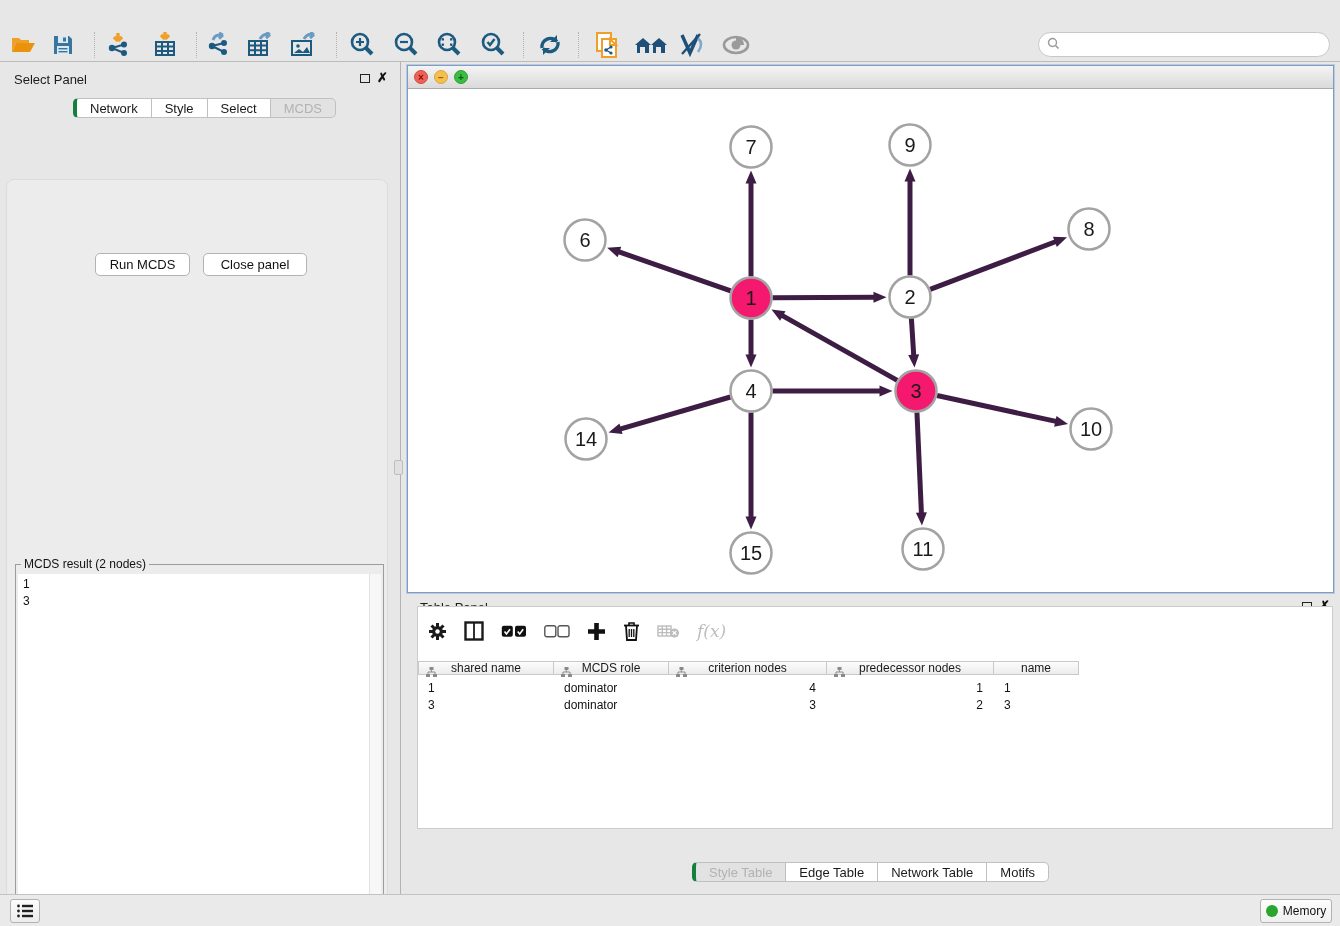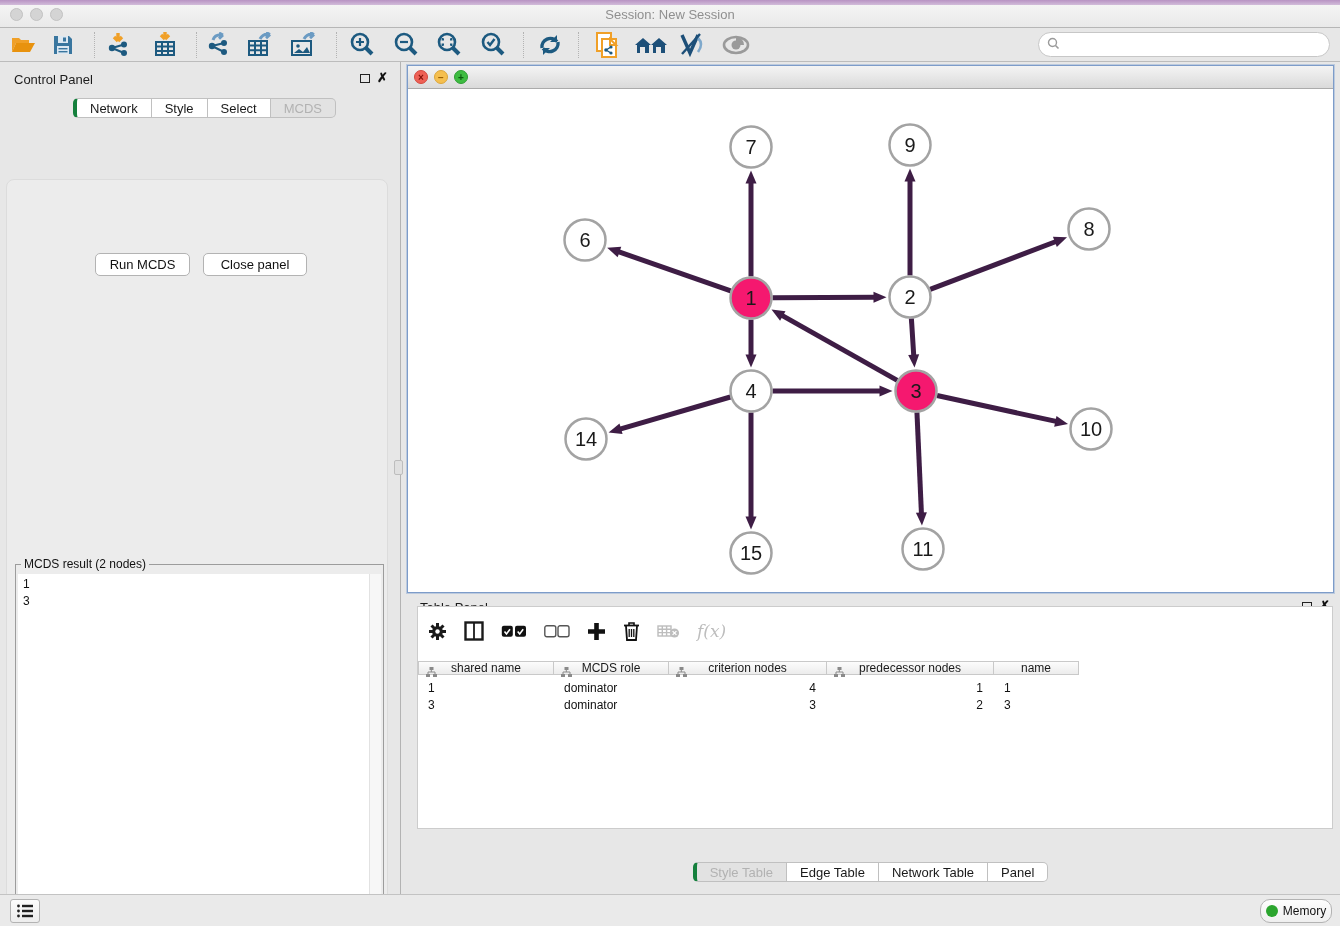--- a/index.html
+++ b/index.html
@@ -105,36 +105,29 @@
   .gr-cell { height:17px; display:flex; align-items:center; }
   .tp-tabs { position:absolute; top:269px; left:0; width:100%; display:flex; justify-content:center; }
 
   
   .status-bar { position:absolute; left:0; top:894px; width:1340px; height:32px;
     background:#eaeaea; border-top:1px solid #c3c3c3; }
   .list-btn { position:absolute; left:10px; top:4px; width:30px; height:24px;
     background:linear-gradient(#fdfdfd,#ededed); border:1px solid #b3b3b3; border-radius:3px;
     display:flex; align-items:center; justify-content:center; }
   .memory-btn { position:absolute; right:8px; top:4px; width:72px; height:24px;
-    background:linear-gradient(#fdfdfd,#efefef); border:1px solid #b3b3b3; border-radius:10px;
+    background:linear-gradient(#fdfdfd,#efefef); border:1px solid #b3b3b3; border-radius:3px;
     display:flex; align-items:center; justify-content:center; gap:5px; font-size:12px; color:#111; }
   .mem-dot { width:12px; height:12px; border-radius:50%; }
 </style>
 </head>
 <body>
 
 <div id="app">
 
-  <div class="main-titlebar">
-    <div class="purple-strip"></div>
-    <div class="traffic" style="left:10px"></div>
-    <div class="traffic" style="left:30px"></div>
-    <div class="traffic" style="left:50px"></div>
-    <div class="main-title">Session: New Session</div>
-  </div>
 
   <div class="toolbar">
     <div class="tb-icon" style="left:8px">
       <svg width="26" height="22" viewBox="0 0 26 22">
           <path d="M1 4 h8 l2 2 h8 v3 H6 L2 18 V4 z" fill="#f0a028"></path>
           <path d="M6 9 h19 l-5 9 H2 z" fill="#e8920e"></path>
         </svg>
     </div>
     <div class="tb-icon" style="left:48px">
       <svg width="22" height="22" viewBox="0 0 22 22">
@@ -268,21 +261,21 @@
         <svg width="13" height="13" viewBox="0 0 13 13">
             <circle cx="5.5" cy="5.5" r="4" fill="none" stroke="#9a9a9a" stroke-width="1.4"></circle>
             <path d="M8.5 8.5 l3 3" stroke="#9a9a9a" stroke-width="1.6"></path>
           </svg>
       </span>
       <input placeholder="" style="">
     </div>
   </div>
 
   <div class="control-panel">
-    <div class="panel-header-text">Control Panel</div>
+    <div class="panel-header-text">Select Panel</div>
     <div class="panel-float-icon" style="left:360px; top:12px"></div>
     <div class="panel-close-icon" style="left:377px; top:11px">✗</div>
     <div class="tabs-row" style="left:73px; top:36px" id="control-tabs">
         <div class="seg-tab first">Network</div>
         <div class="seg-tab">Style</div>
         <div class="seg-tab">Select</div>
         <div class="seg-tab last selected">MCDS</div>
       </div>
     <div class="cp-content">
       <div class="cp-btn" style="left:88px; width:95px">Run MCDS</div>
@@ -488,21 +481,21 @@
             <div class="gr-cell" style="width: 85px; justify-content: flex-start; padding: 0px 0px 0px 9px;">3</div>
           </div>
         </div>
     </div>
 
     <div class="tp-tabs">
       <div class="tabs-row" id="table-tabs">
           <div class="seg-tab first selected">Style Table</div>
           <div class="seg-tab">Edge Table</div>
           <div class="seg-tab">Network Table</div>
-          <div class="seg-tab last">Panel</div>
+          <div class="seg-tab last">Motifs</div>
         </div>
     </div>
   </div>
 
   <div class="status-bar">
     <div class="list-btn">
       <svg width="18" height="16" viewBox="0 0 18 16">
           <g fill="#222">
             <circle cx="2.5" cy="3" r="1.4"></circle>
             <rect x="6" y="1.8" width="11" height="2.4"></rect>

